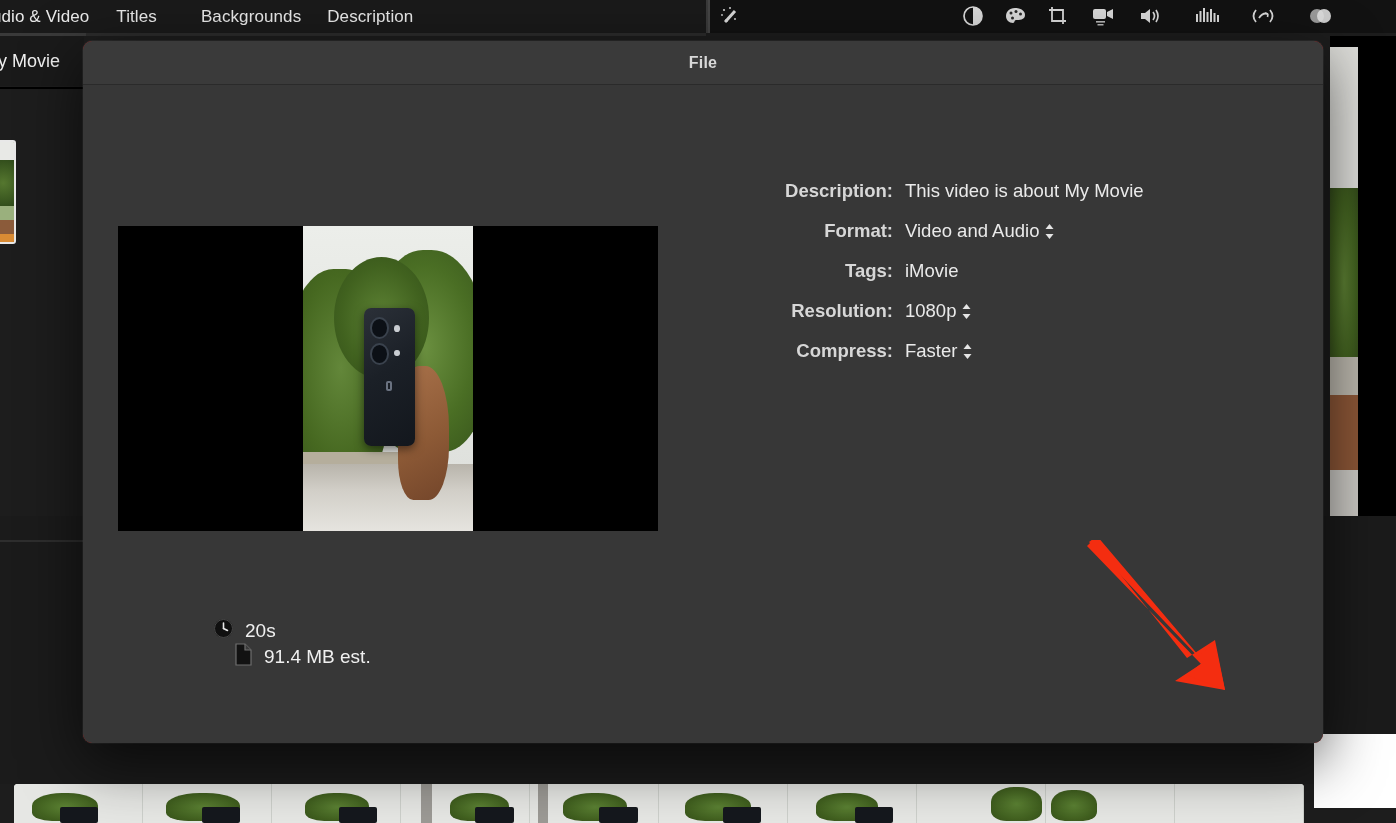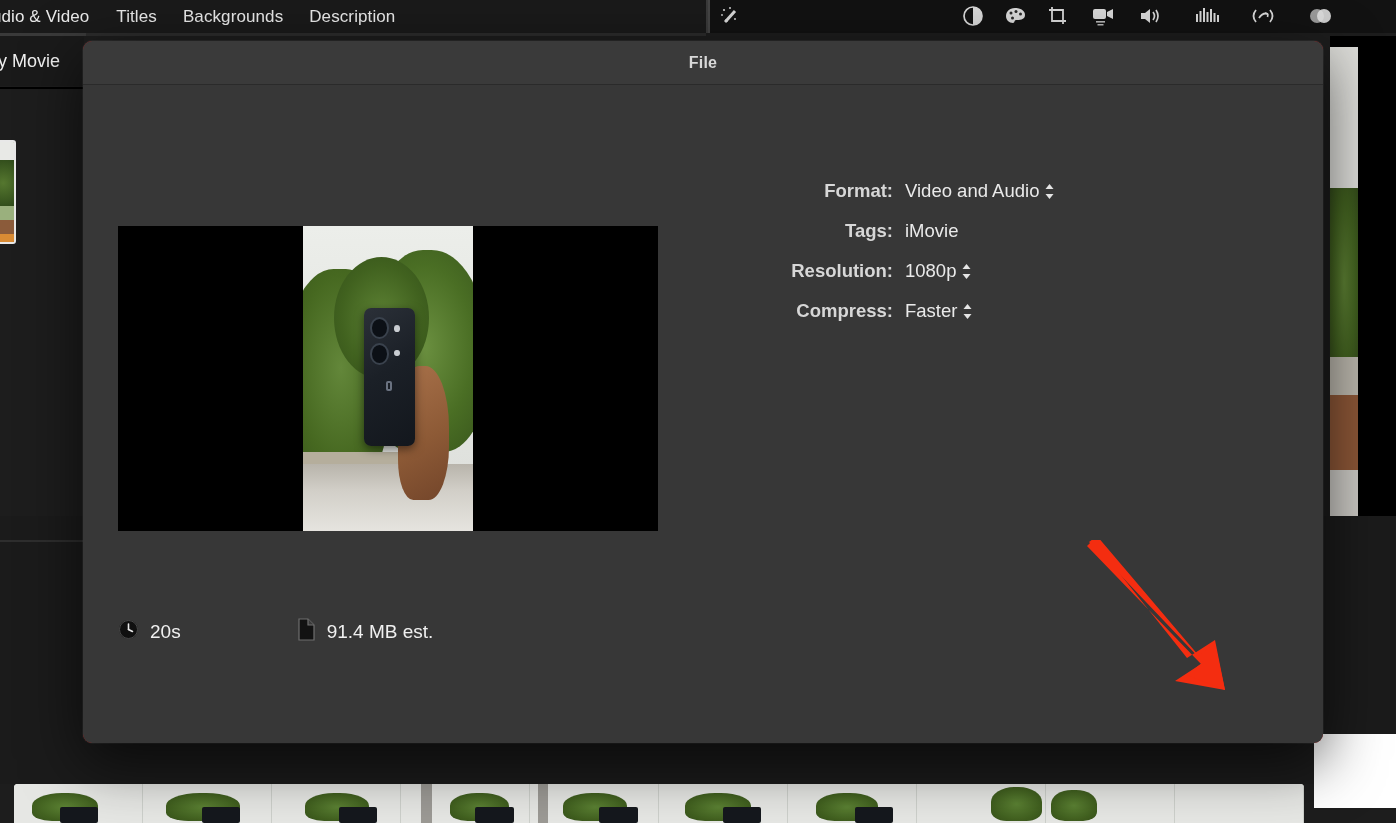--- a/index.html
+++ b/index.html
@@ -19,21 +19,21 @@
     position:absolute; left:0; top:0; width:706px; height:33px;
     background:#1a1a1a;
     display:flex; align-items:center;
   }
   .browser-tab {
     color:#e9e9e9; font-size:17px; letter-spacing:.1px;
     white-space:nowrap;
   }
   #tab-audio-video { margin-left:-8px; }
   #tab-titles { margin-left:27px; }
-  #tab-backgrounds { margin-left:26px; }
+  #tab-backgrounds { margin-left:44px; }
   #tab-transitions { margin-left:26px; }
 
   #tabbar-underline {
     position:absolute; left:0; top:33px; width:706px; height:3px;
     background:#2c2c2c;
   }
   #tabbar-active-indicator {
     position:absolute; left:0; top:33px; width:86px; height:3px;
     background:#3a3a3a;
   }
@@ -254,21 +254,21 @@
   .info-value {
     color:#eaeaea; font-size:18.5px; white-space:nowrap;
     display:flex; align-items:center; gap:5px;
   }
   .stepper-glyph {
     display:inline-block; font-size:14px; line-height:1; color:#e4e4e4;
     transform:translateY(1px);
   }
 
   
-  #export-stats { position:absolute; left:35px; top:533px; display:flex; align-items:center; }
+  #export-stats { position:absolute; left:35px; top:533px; display:flex; align-items:center;flex-direction:column; }
   .stat-item { display:flex; align-items:center; }
   .stat-text { color:#f0f0f0; font-size:19px; margin-left:11px; }
   #stat-size { margin-left:116px; }
 
   
   #dialog-footer {
     flex:0 0 75px; height:75px; background:#373737;
     border-top:1px solid #4a4a4a;
     display:flex; align-items:center; justify-content:flex-end;
     padding-right:26px; gap:21px;
@@ -494,20 +494,26 @@
           <div class="v-cam2"></div>
           <div class="v-flash"></div>
           <div class="v-flash2"></div>
           <div class="v-logo"></div>
         </div>
       </div>
     </div>
 
     <div id="export-info">
 
+      <div class="info-row">
+        <div class="info-label">Description:</div>
+        <div class="info-value">
+          <span>This video is about My Movie</span>
+        </div>
+      </div>
 
       <div class="info-row">
         <div class="info-label">Format:</div>
         <div class="info-value">
           <span>Video and Audio</span>
           <span class="stepper-glyph">
             <svg width="11" height="17" viewBox="0 0 11 17">
                 <path d="M5.5 1 L9.5 6 L1.5 6 Z" fill="#e4e4e4"></path>
                 <path d="M5.5 16 L9.5 11 L1.5 11 Z" fill="#e4e4e4"></path>
               </svg>

